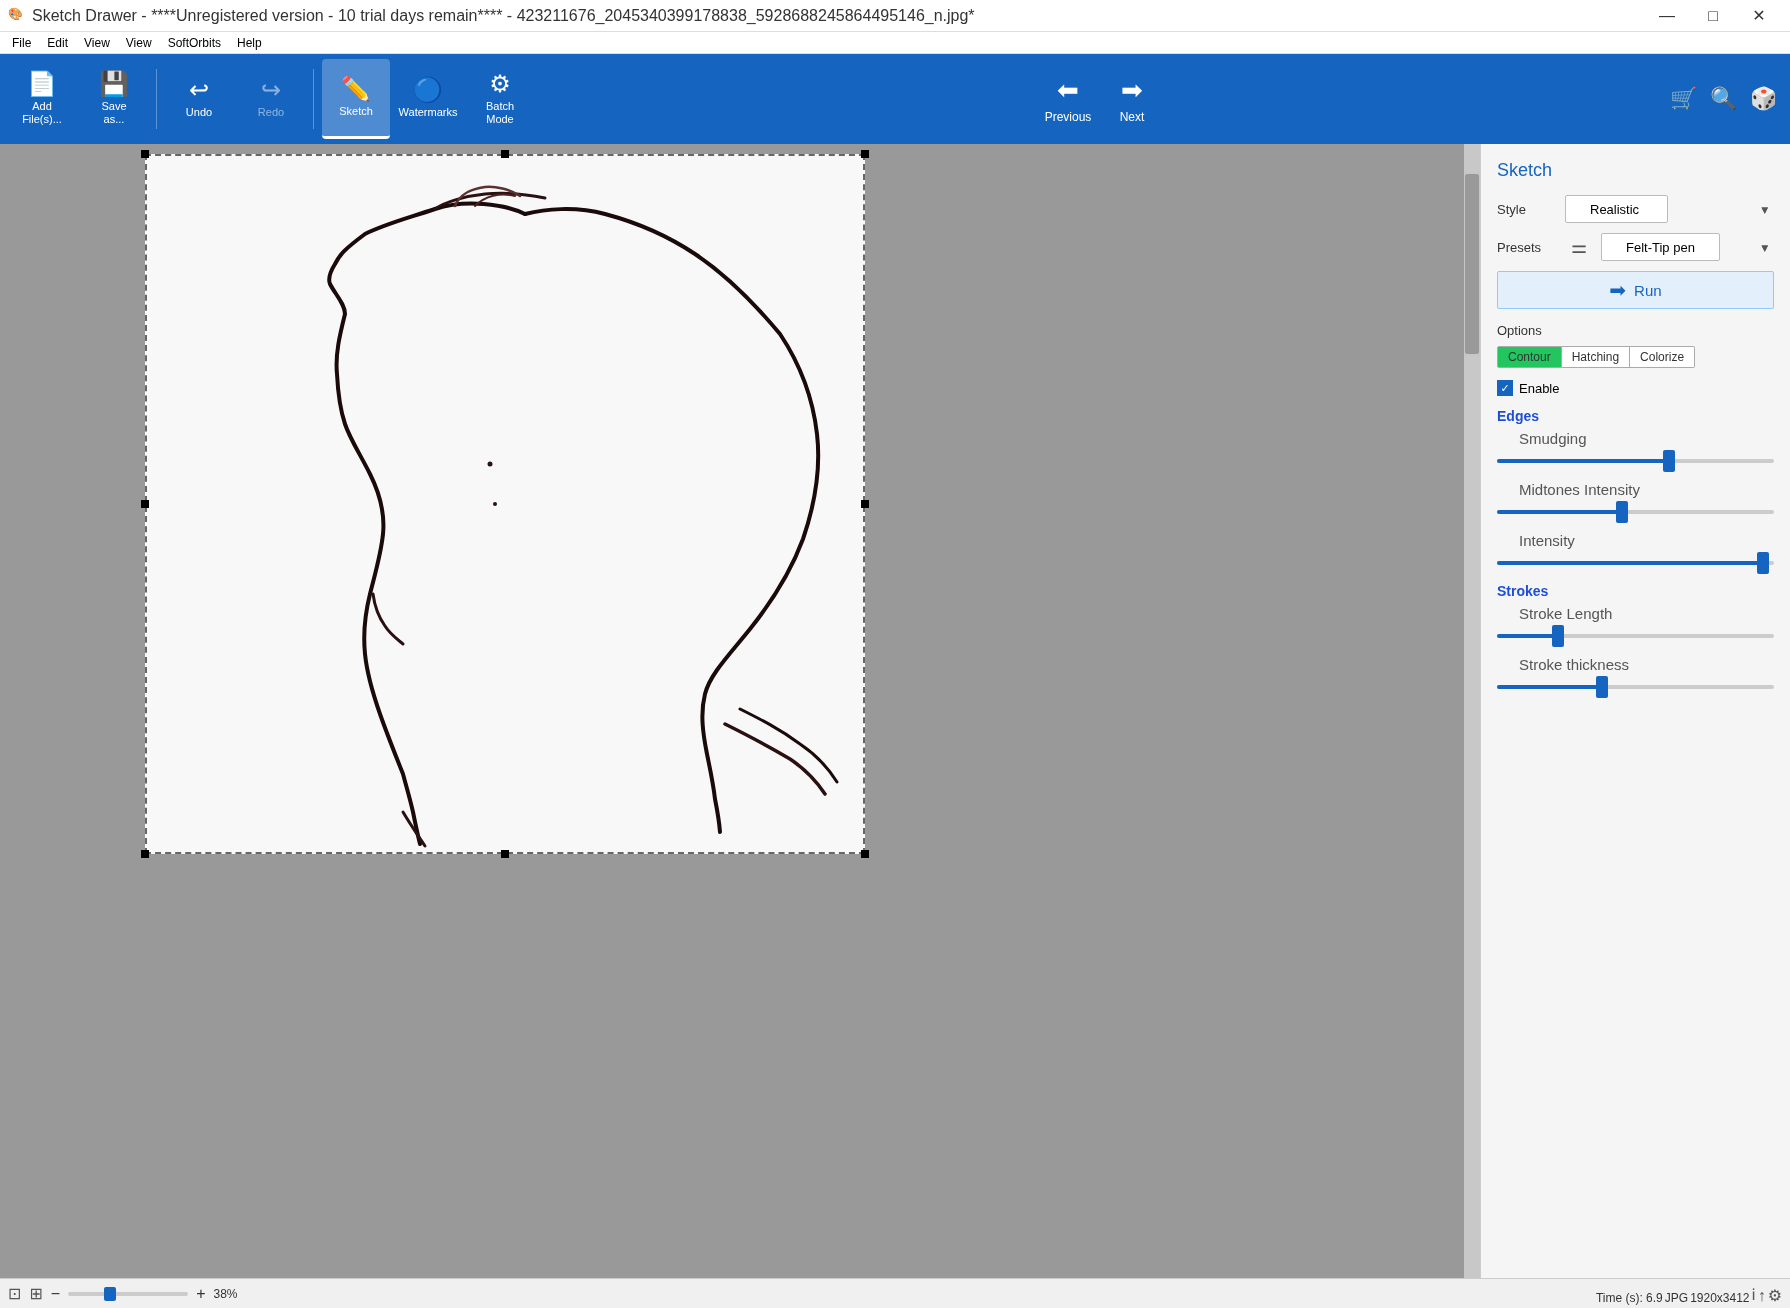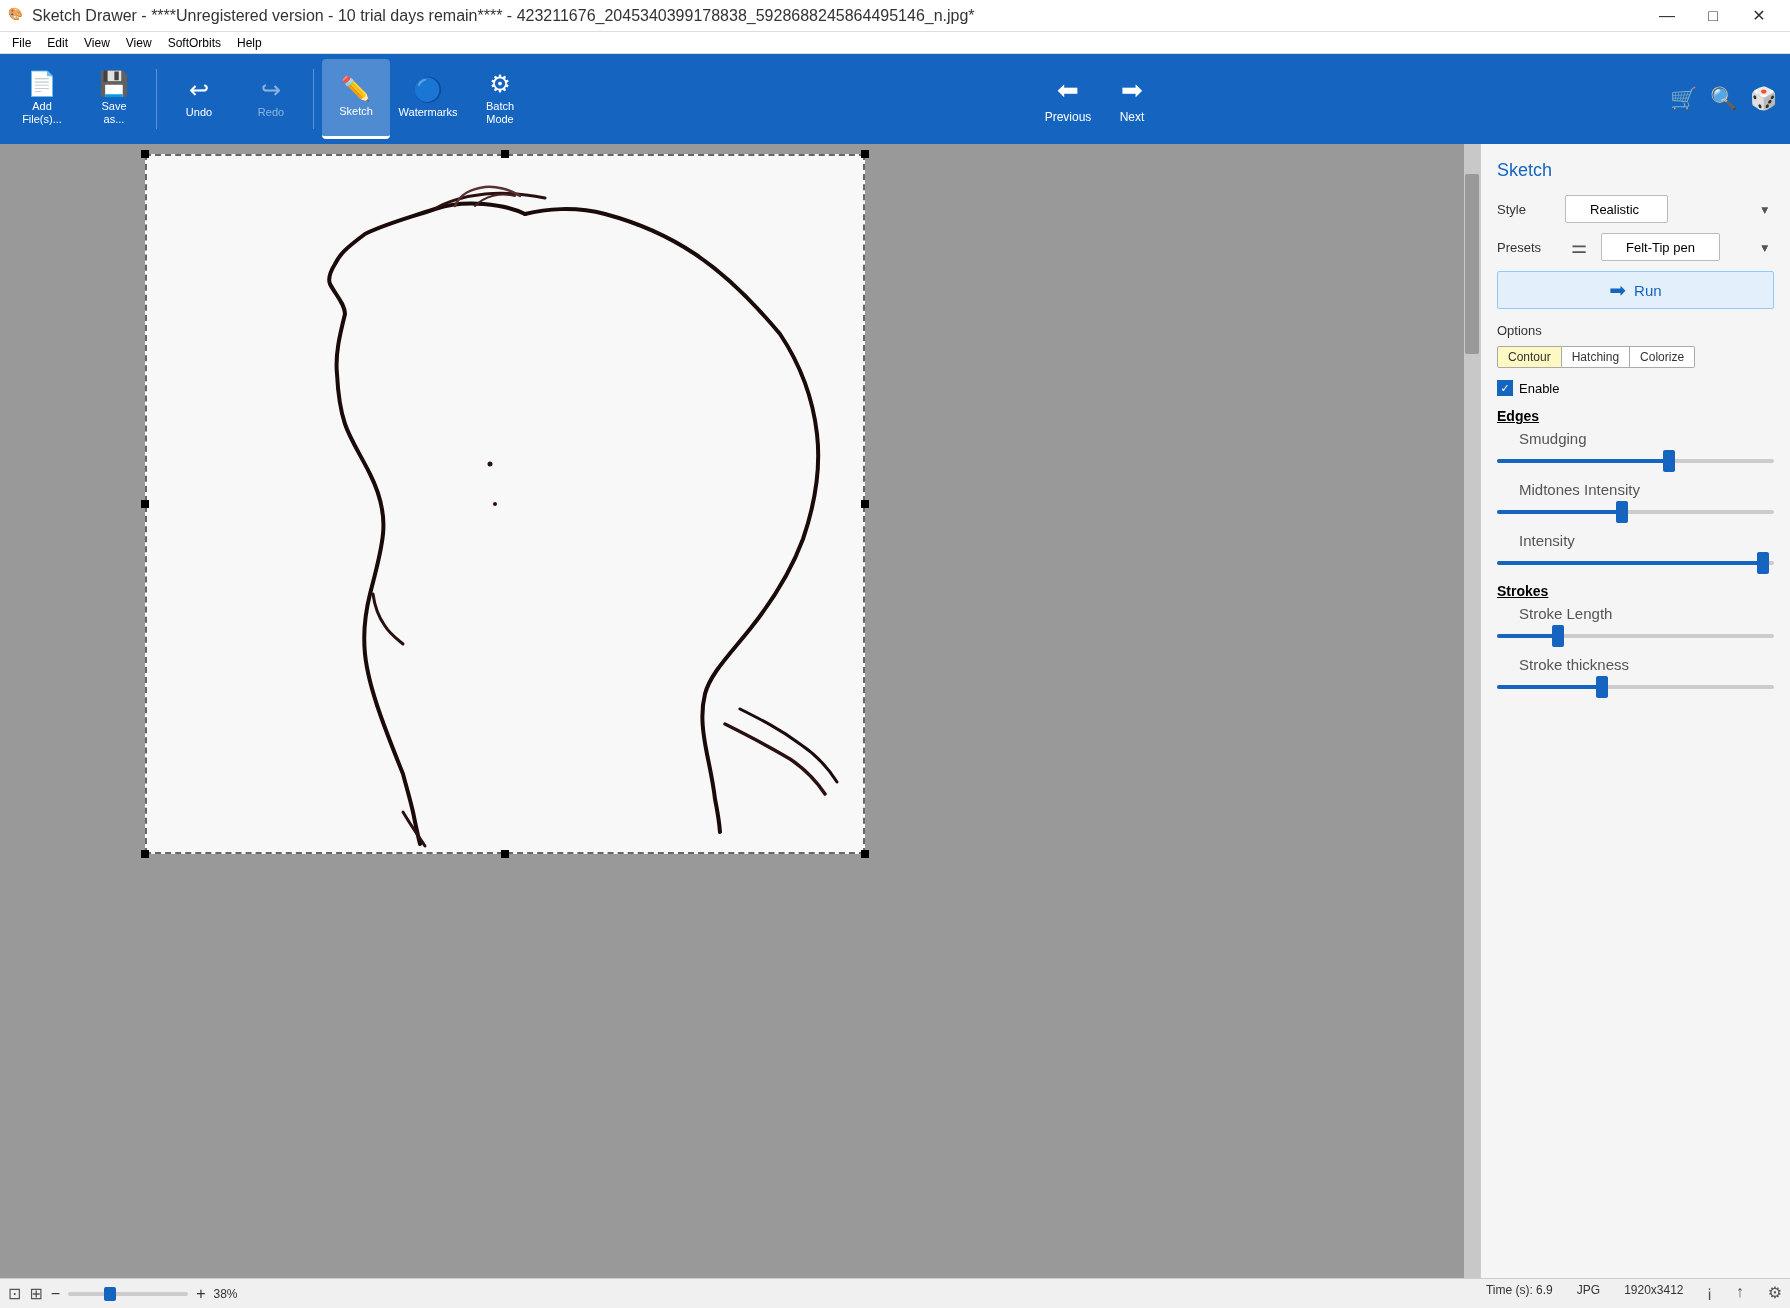--- a/index.html
+++ b/index.html
@@ -207,41 +207,40 @@
       padding: 3px 10px;
       border: 1px solid #aaa;
       background: #fff;
       font-size: 12px;
       cursor: pointer;
       color: #333;
     }
     .options-tab:first-child { border-radius: 2px 0 0 2px; }
     .options-tab:last-child { border-radius: 0 2px 2px 0; }
     .options-tab + .options-tab { border-left: none; }
-    .options-tab.active { background: #fef9c3; }
+    .options-tab.active { background: #22c55e; }
     .checkbox-row {
       display: flex;
       align-items: center;
       gap: 6px;
       margin-bottom: 12px;
     }
     .checkbox-box {
       width: 16px; height: 16px;
       background: #1565c0;
       border: 1px solid #1565c0;
       display: flex; align-items: center; justify-content: center;
       color: #fff; font-size: 11px;
       cursor: pointer;
     }
     .subsection-title {
       font-size: 14px;
       font-weight: 600;
-      color: #000000;
+      color: #1d4ed8;
       margin-bottom: 6px;
-      text-decoration: underline;
     }
     .slider-label {
       font-size: 15px;
       color: #555;
       margin-bottom: 4px;
       margin-left: 22px;
     }
     .slider-container {
       position: relative;
       height: 20px;
@@ -293,22 +292,22 @@
     .statusbar-slider-thumb {
       position: absolute;
       top: -5px;
       left: 30%;
       width: 12px; height: 14px;
       background: #1565c0;
       border-radius: 2px;
     }
     .statusbar-right {
       display: flex;
-      align-items: flex-start;
-      gap: 24px;
+      align-items: flex-end;
+      gap: 2px;
       margin-left: auto;
     }
     .statusbar-icon {
       font-size: 16px;
       color: #555;
       cursor: pointer;
     }
   </style>
 </head>
 <body>

